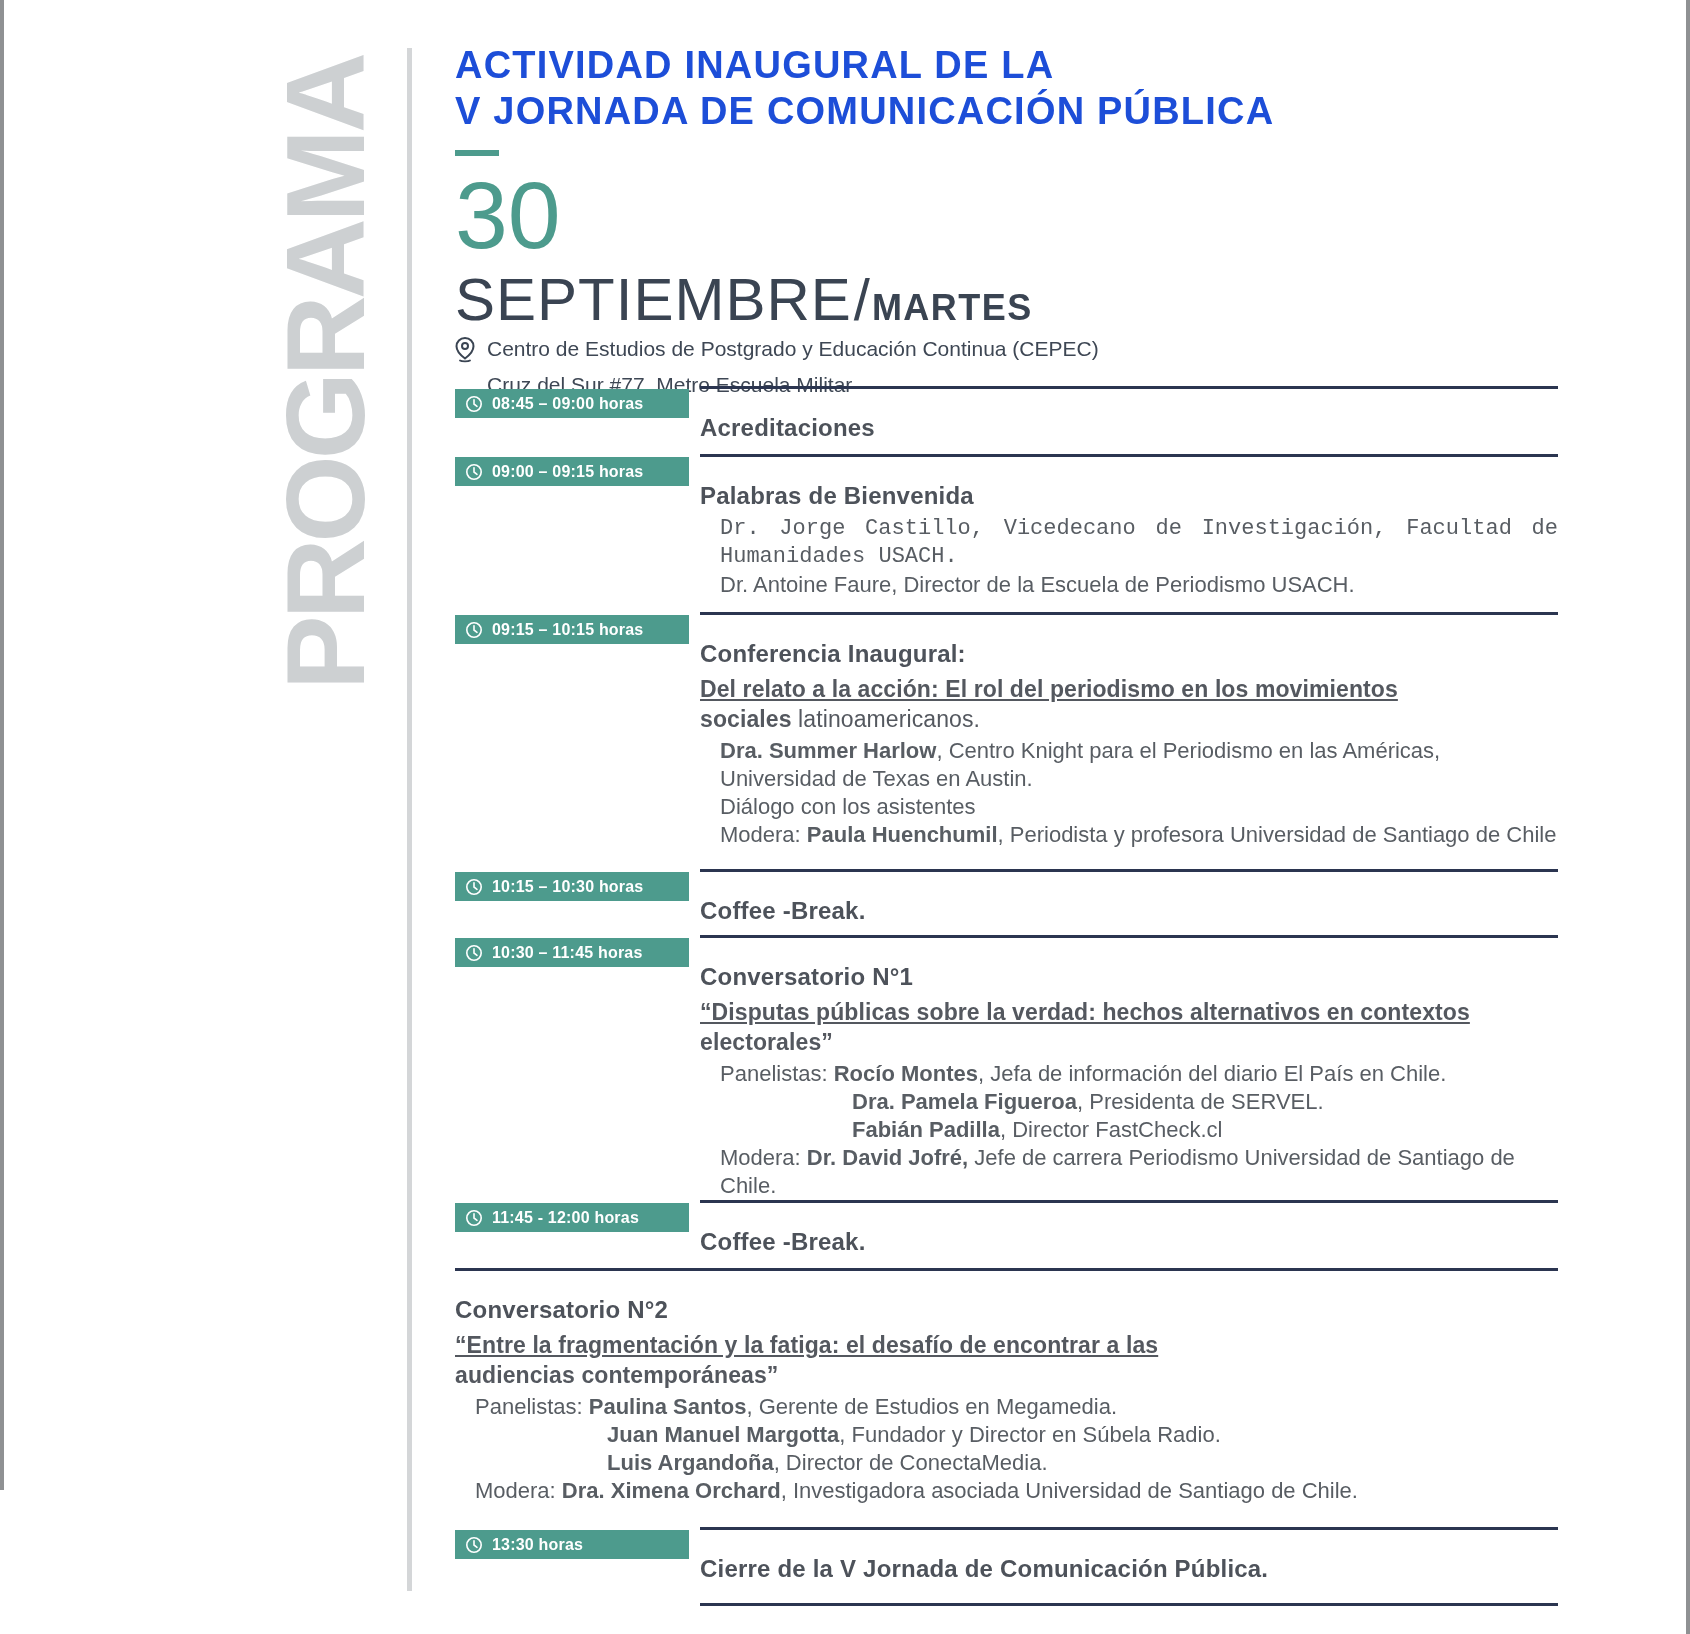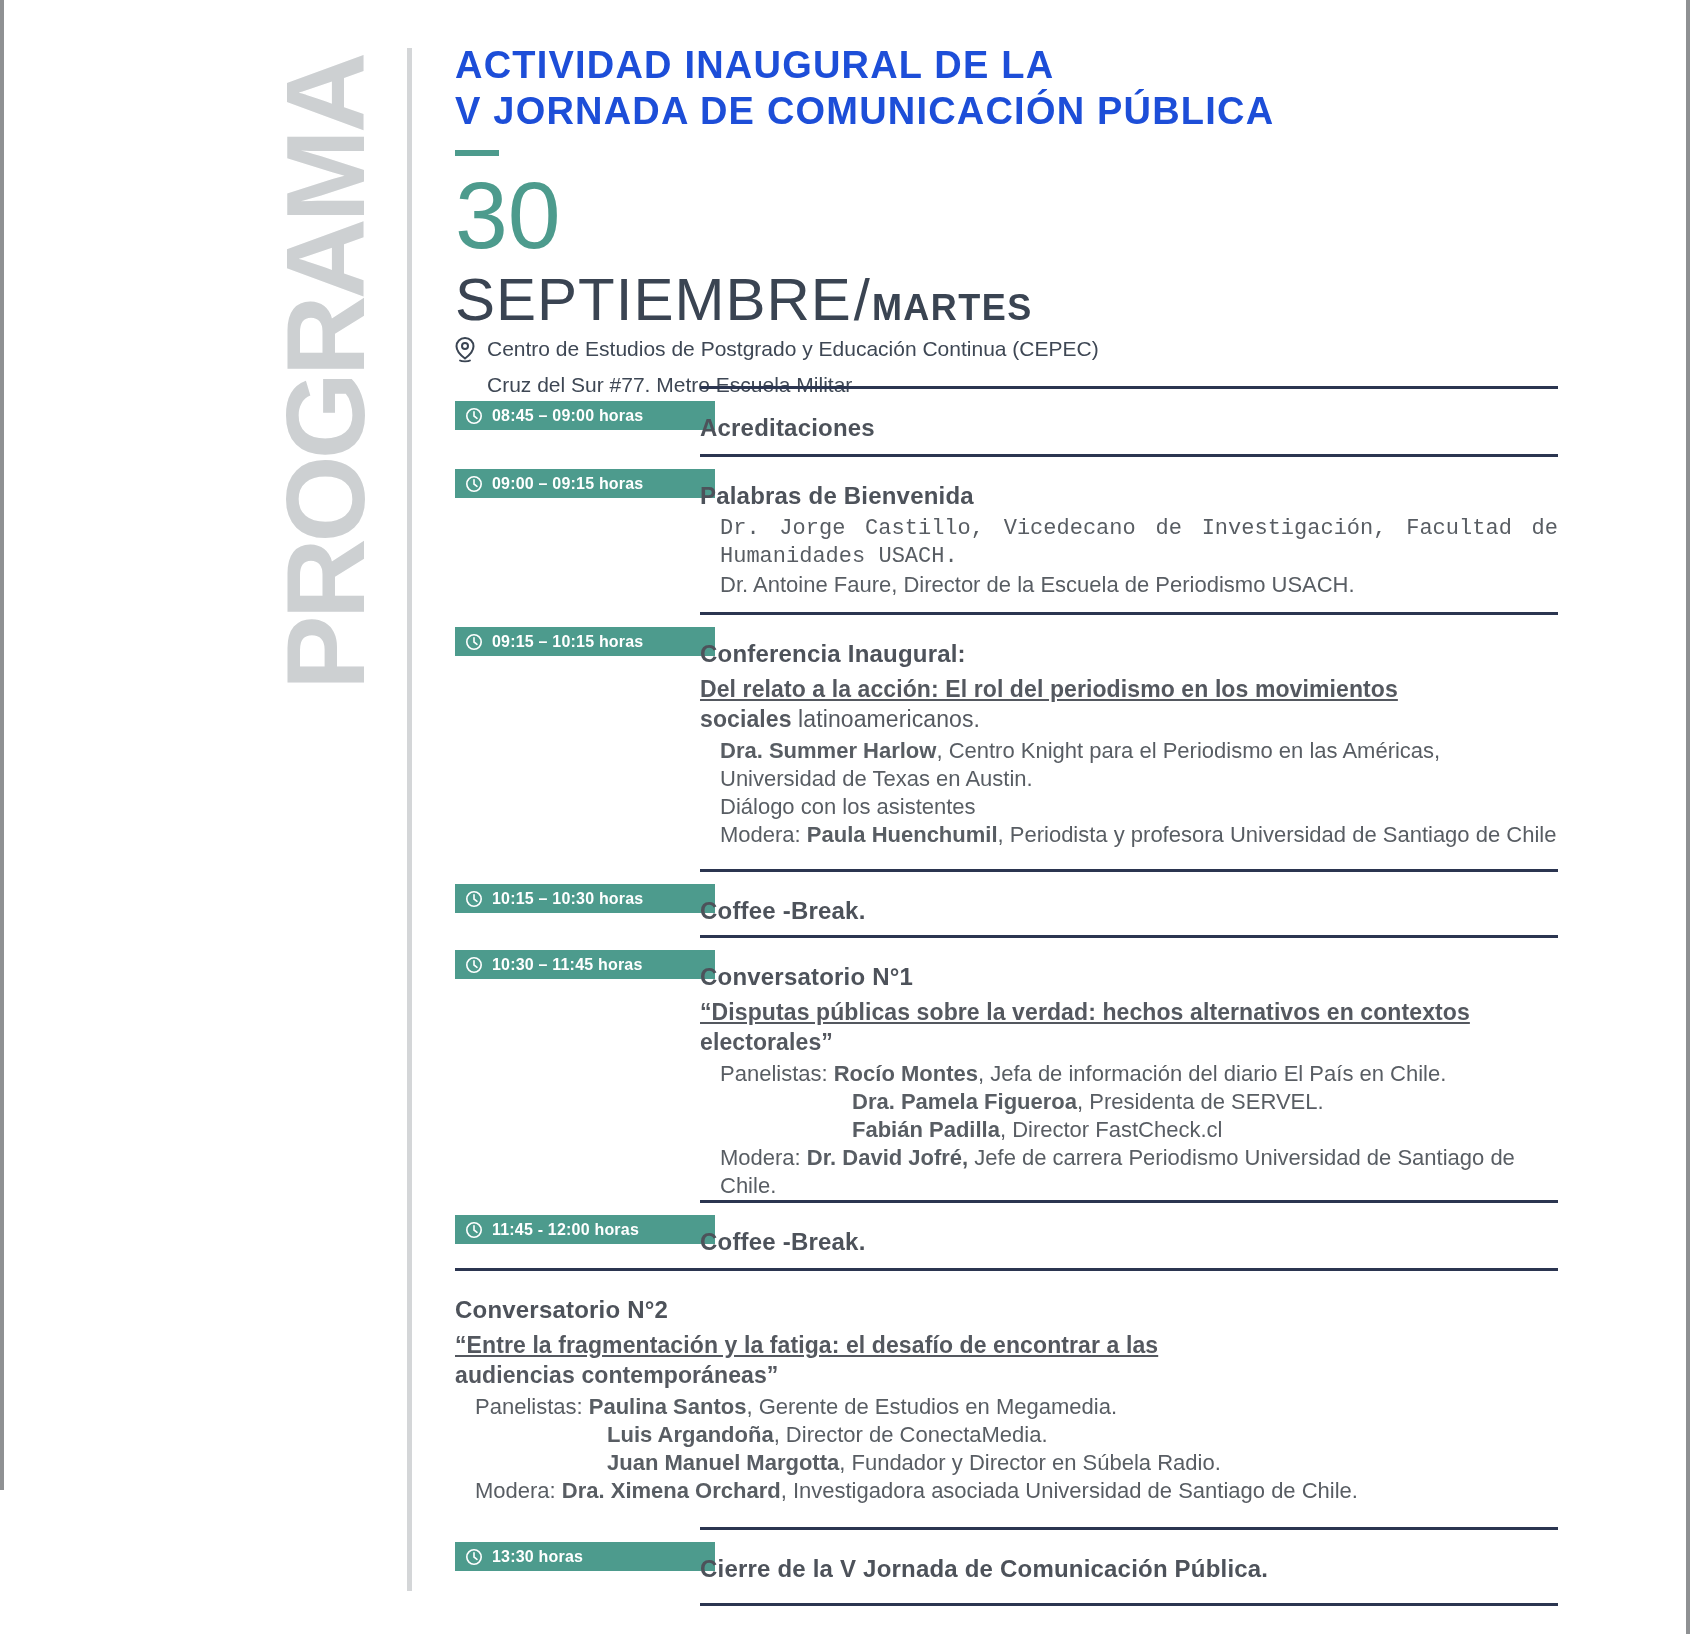--- a/index.html
+++ b/index.html
@@ -32,21 +32,21 @@
   .loc{color:#3e4754;font-size:21px;line-height:29px;}
   .loc-row{display:flex;align-items:flex-start;gap:12px;}
   .loc-row .pin{flex:0 0 20px;padding-top:3px;}
   .loc-line2{padding-left:32px;}
 
   
   .schedule{position:absolute;left:455px;top:386px;width:1103px;}
   .schedule-section{display:flex;}
   .time-col{width:245px;flex:0 0 245px;}
   .badge{
-    margin-top:15px;width:260px;height:29px;box-sizing:border-box;
+    margin-top:3px;width:234px;height:29px;box-sizing:border-box;
     background:#4d9b8d;color:#ffffff;display:flex;align-items:center;gap:9px;
     padding:0 10px;font-size:16px;font-weight:700;letter-spacing:0.2px;white-space:nowrap;
   }
   .content{flex:1;border-top:3px solid #2b3550;box-sizing:border-box;}
   .schedule-section:nth-child(1) .content{min-height:68px;}
   .schedule-section:nth-child(2) .content{min-height:158px;}
   .schedule-section:nth-child(3) .content{min-height:257px;}
   .schedule-section:nth-child(4) .content{min-height:66px;}
   .schedule-section:nth-child(5) .content{min-height:259px;}
   .schedule-section:nth-child(6) .content{min-height:68px;}
@@ -204,22 +204,22 @@
           <div class="blk heading"><span class="b">Coffee -Break.</span></div>
         </div>
   </div>
 
   <div class="schedule-section">
     <div class="content">
           <div class="blk heading"><span class="b">Conversatorio N°2</span></div>
           <div class="blk subtitle"><span class="b">“Entre la fragmentación y la fatiga: el desafío de encontrar a las</span></div>
           <div class="blk subtitle"><span class="b">audiencias contemporáneas”</span></div>
           <div class="blk para"><span>Panelistas: </span><span class="b">Paulina Santos</span><span>, Gerente de Estudios en Megamedia.</span></div>
+          <div class="blk para-indent"><span class="b">Juan Manuel Margotta</span><span>, Fundador y Director en Súbela Radio.</span></div>
           <div class="blk para-indent"><span class="b">Luis Argandoña</span><span>, Director de ConectaMedia.</span></div>
-          <div class="blk para-indent"><span class="b">Juan Manuel Margotta</span><span>, Fundador y Director en Súbela Radio.</span></div>
           <div class="blk para"><span>Modera: </span><span class="b">Dra. Ximena Orchard</span><span>, Investigadora asociada Universidad de Santiago de Chile.</span></div>
         </div>
   </div>
 
   <div class="schedule-section">
     <div class="time-col">
       <div class="badge">
         <svg width="18" height="18" viewBox="0 0 18 18">
           <circle cx="9" cy="9" r="7.2" fill="none" stroke="#ffffff" stroke-width="1.6"></circle>
           <path d="M9 4.8 L9 9 L12 11.3" fill="none" stroke="#ffffff" stroke-width="1.6" stroke-linecap="round"></path>

